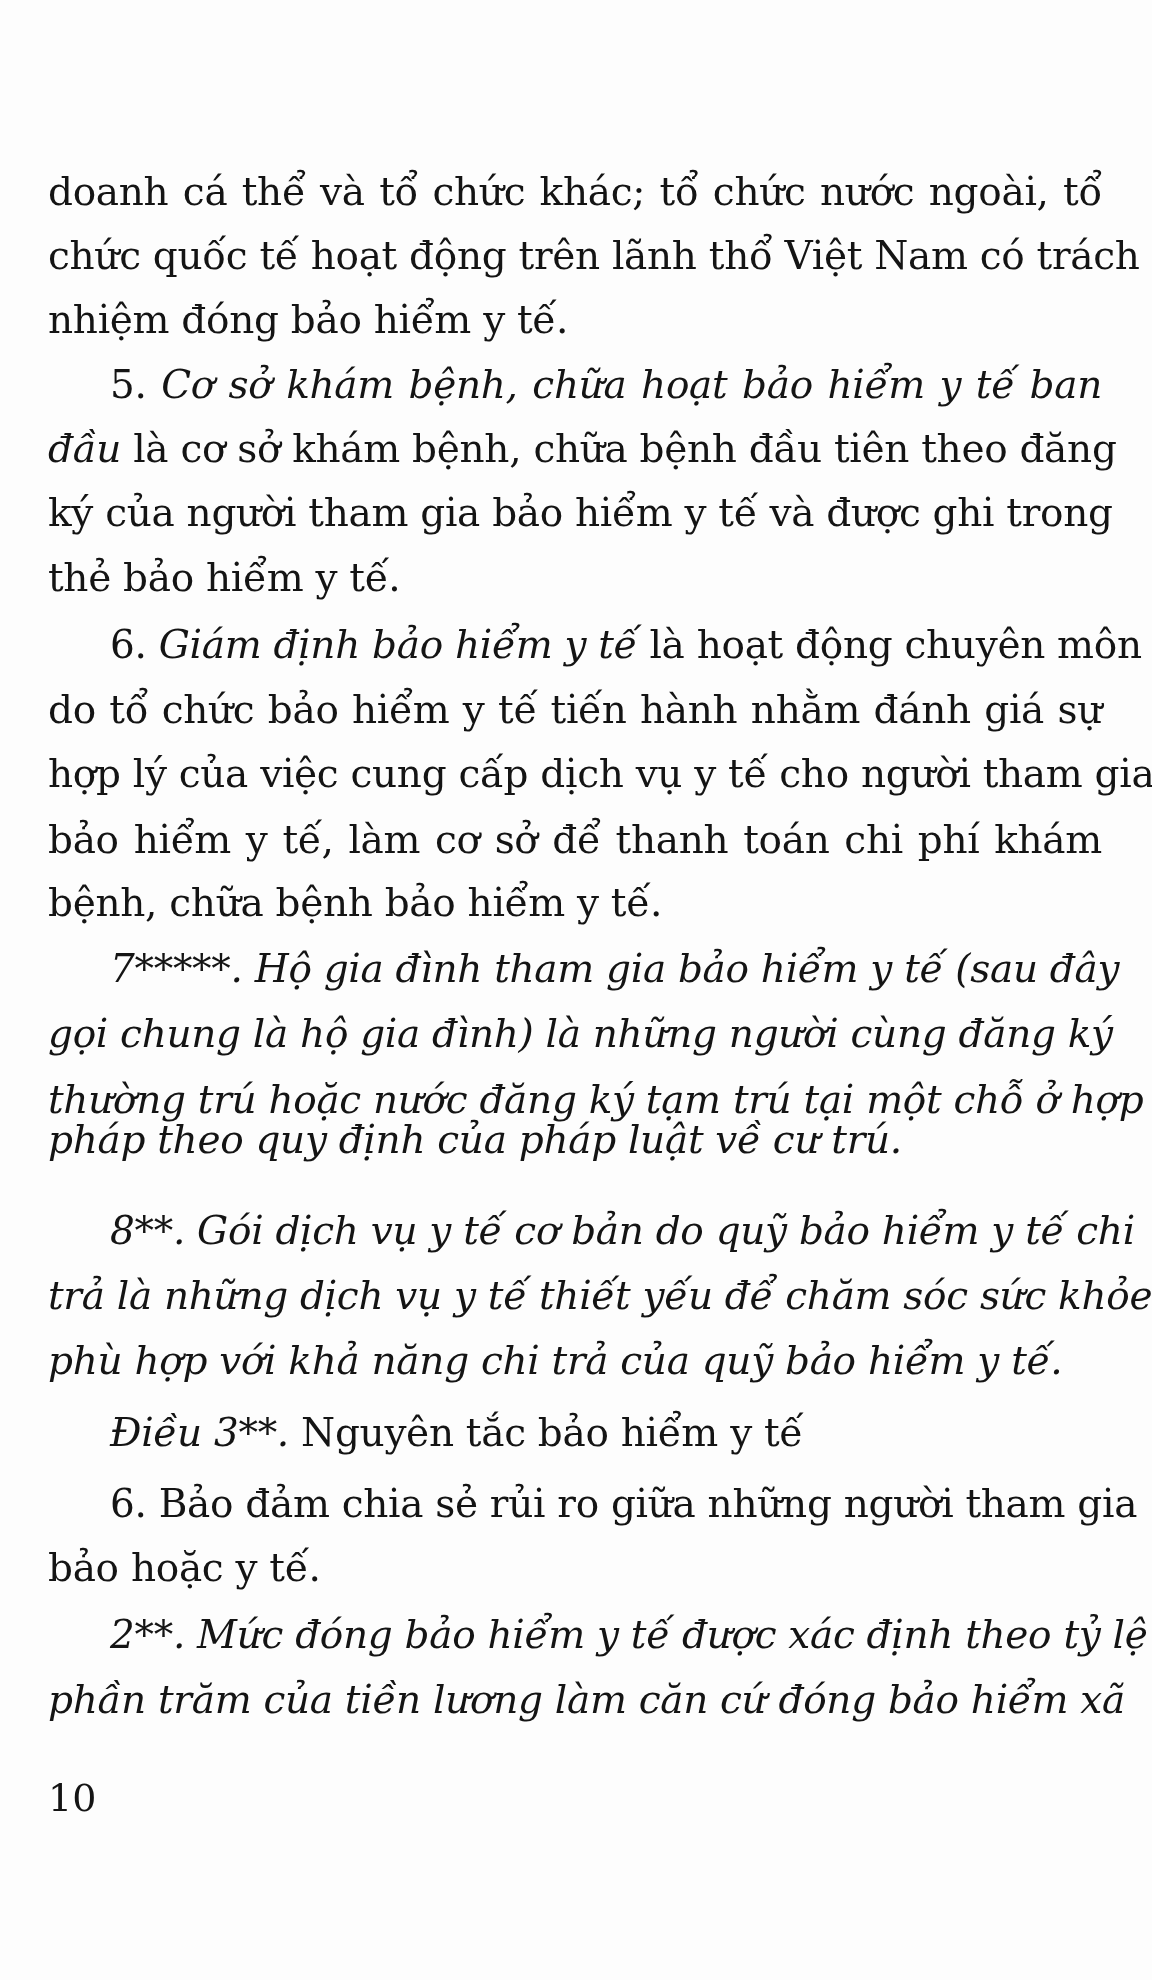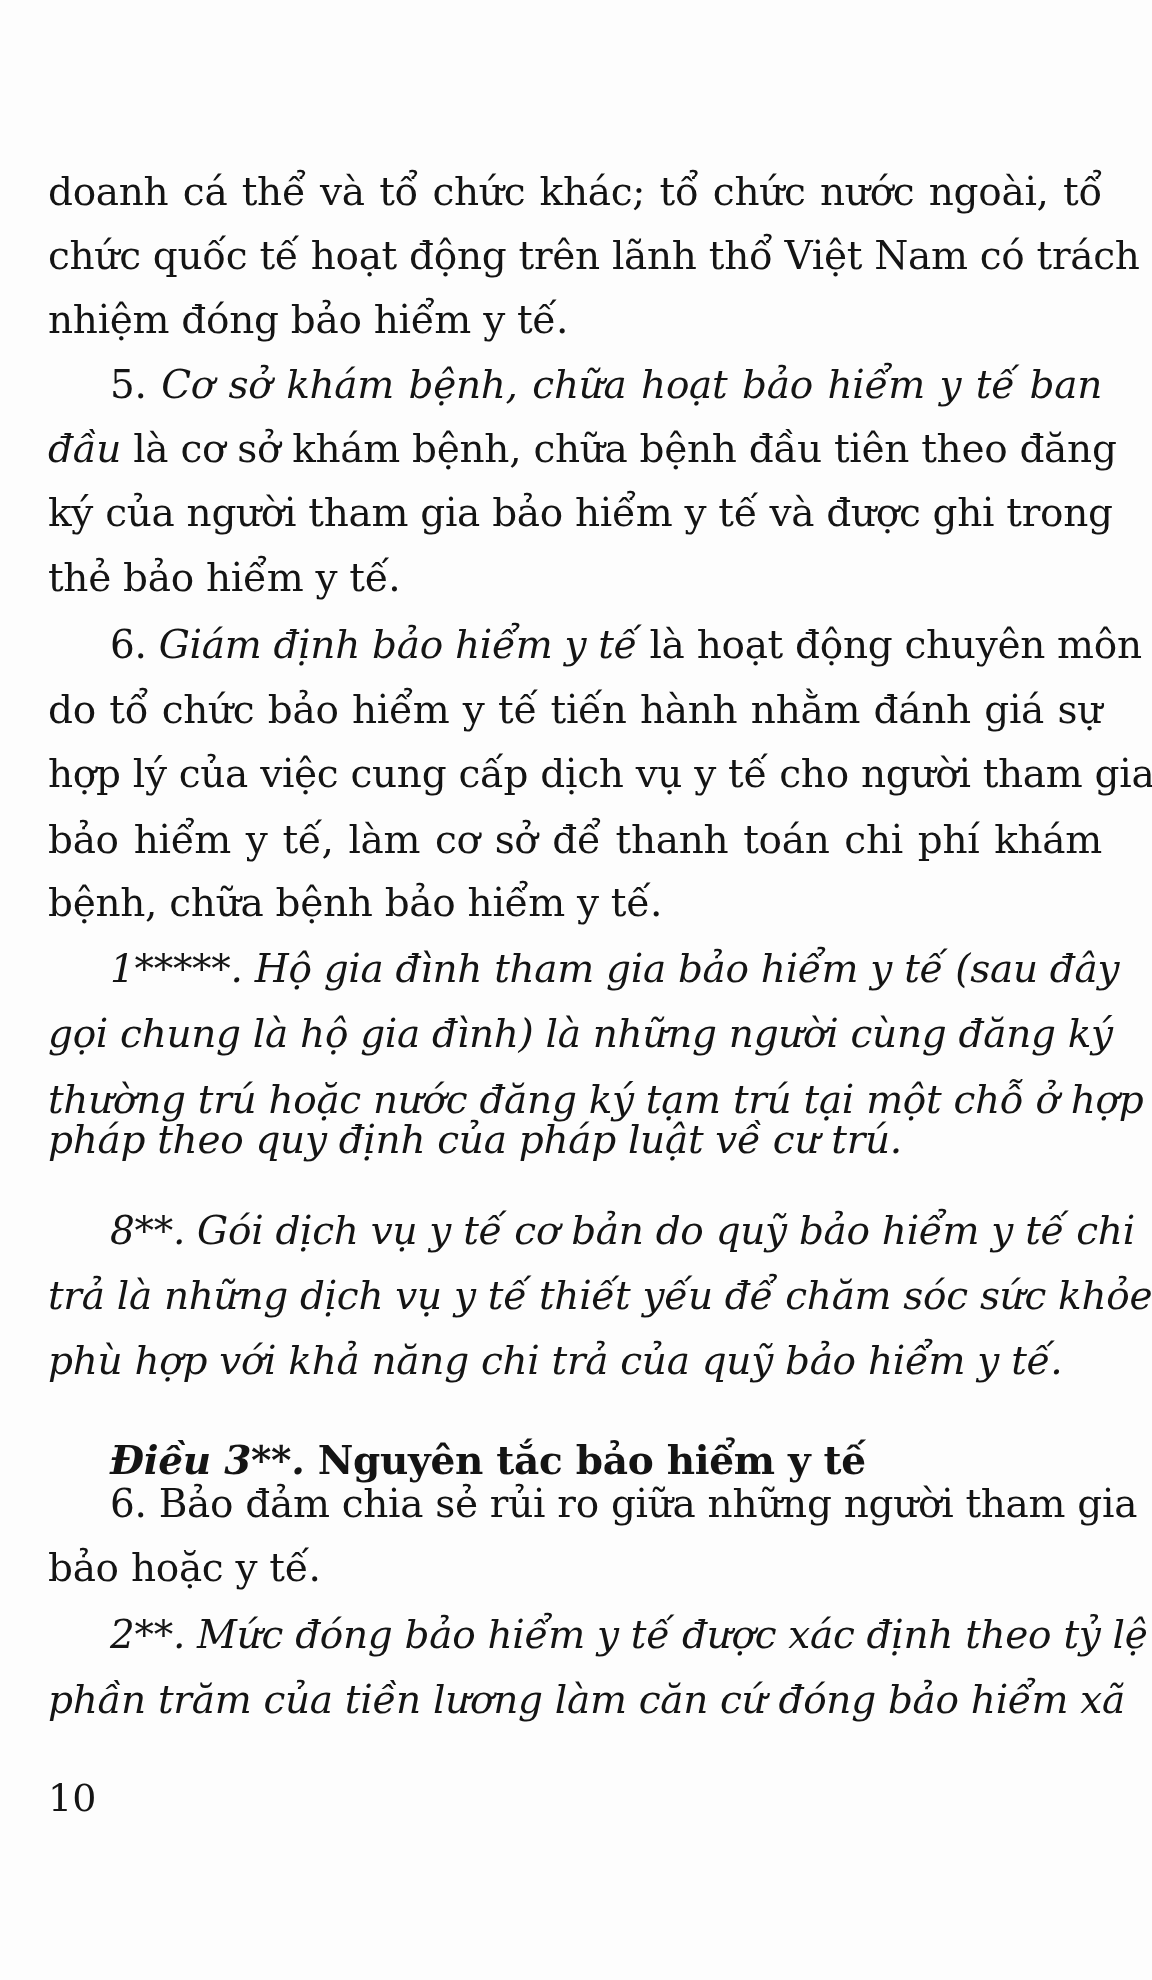--- a/index.html
+++ b/index.html
@@ -14,21 +14,21 @@
   .line {
     position: absolute; left: 0; width: 1054px;
     font-size: 39px; line-height: 48px; height: 48px;
     white-space: nowrap;
     text-align: justify; text-align-last: justify;
     letter-spacing: -0.3px;
   }
   .line.last { text-align-last: left; }
   .line.indent { left: 62px; width: 992px; }
   .it { font-style: italic; }
-  .b { font-weight: bold; margin-top: 27px; }
+  .b { font-weight: normal; }
   .page-number {
     position: absolute; left: 48px; top: 1776px;
     font-size: 38px; line-height: 44px;
   }
 </style>
 </head>
 <body>
 
 <div class="page">
 
@@ -40,21 +40,21 @@
   <div class="line" style="top:425px"><span class="it">đầu</span><span> là cơ sở khám bệnh, chữa bệnh đầu tiên theo đăng</span></div>
   <div class="line" style="top:489px"><span>ký của người tham gia bảo hiểm y tế và được ghi trong</span></div>
   <div class="line last" style="top:554px"><span>thẻ bảo hiểm y tế.</span></div>
 
   <div class="line indent" style="top:621px"><span>6. </span><span class="it">Giám định bảo hiểm y tế</span><span> là hoạt động chuyên môn</span></div>
   <div class="line" style="top:686px"><span>do tổ chức bảo hiểm y tế tiến hành nhằm đánh giá sự</span></div>
   <div class="line" style="top:750px"><span>hợp lý của việc cung cấp dịch vụ y tế cho người tham gia</span></div>
   <div class="line" style="top:816px"><span>bảo hiểm y tế, làm cơ sở để thanh toán chi phí khám</span></div>
   <div class="line last" style="top:879px"><span>bệnh, chữa bệnh bảo hiểm y tế.</span></div>
 
-  <div class="line indent it" style="top:945px"><span>1*****. Hộ gia đình tham gia bảo hiểm y tế (sau đây</span></div>
+  <div class="line indent it" style="top:945px"><span>7*****. Hộ gia đình tham gia bảo hiểm y tế (sau đây</span></div>
   <div class="line it" style="top:1010px"><span>gọi chung là hộ gia đình) là những người cùng đăng ký</span></div>
   <div class="line it" style="top:1076px"><span>thường trú hoặc nước đăng ký tạm trú tại một chỗ ở hợp</span></div>
   <div class="line last it" style="top:1116px"><span>pháp theo quy định của pháp luật về cư trú.</span></div>
 
   <div class="line indent it" style="top:1207px"><span>8**. Gói dịch vụ y tế cơ bản do quỹ bảo hiểm y tế chi</span></div>
   <div class="line it" style="top:1272px"><span>trả là những dịch vụ y tế thiết yếu để chăm sóc sức khỏe,</span></div>
   <div class="line last it" style="top:1337px"><span>phù hợp với khả năng chi trả của quỹ bảo hiểm y tế.</span></div>
 
   <div class="line indent last b" style="top:1409px"><span class="it">Điều 3**.</span><span> Nguyên tắc bảo hiểm y tế</span></div>
 

